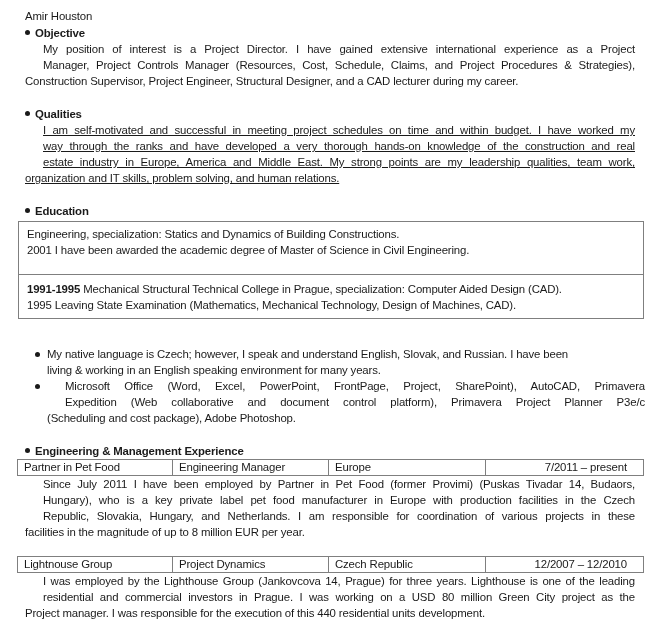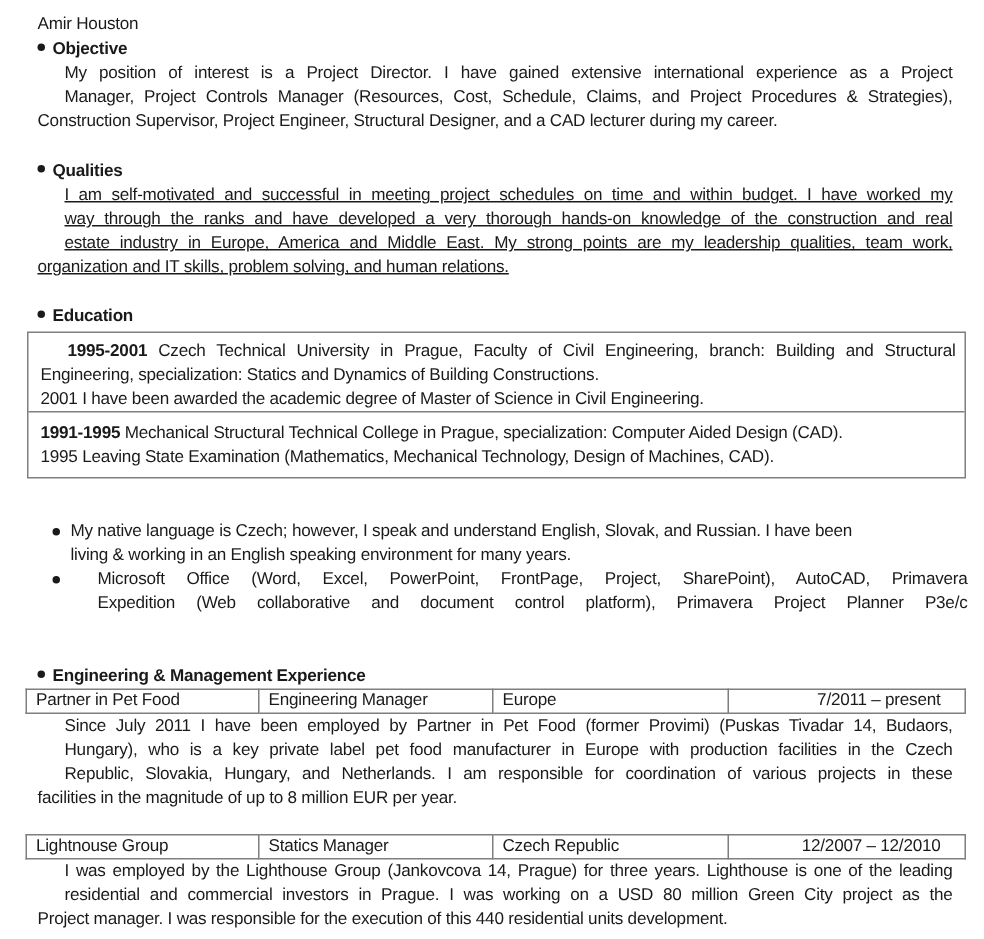--- a/index.html
+++ b/index.html
@@ -117,40 +117,40 @@
     <span class="line just">way through the ranks and have developed a very thorough hands-on knowledge of the construction and real</span>
     <span class="line just">estate industry in Europe, America and Middle East. My strong points are my leadership qualities, team work,</span>
     <span class="line">organization and IT skills, problem solving, and human relations.</span>
   </div>
 
   <div class="abs heading" style="left:25px; top:203px;">
     <span class="dot"></span><span>Education</span>
   </div>
   <div class="edu-table">
     <div class="edu-cell" style="height:43px; padding-top:4px;">
-      <span class="line just"><span class="b">1995-2001</span><span> Czech Technical University in Prague, Faculty of Civil Engineering, branch: Building and Structural</span></span>
       <span class="line">Engineering, specialization: Statics and Dynamics of Building Constructions.</span>
       <span class="line">2001 I have been awarded the academic degree of Master of Science in Civil Engineering.</span>
     </div>
     <div class="edu-cell" style="height:32px; padding-top:6px;">
       <span class="line"><span class="b">1991-1995</span><span> Mechanical Structural Technical College in Prague, specialization: Computer Aided Design (CAD).</span></span>
       <span class="line">1995 Leaving State Examination (Mathematics, Mechanical Technology, Design of Machines, CAD).</span>
     </div>
   </div>
 
   <div class="abs bullets" style="top:346px;">
     <div class="bullet-item">
       <span class="bdot"></span>
       <span class="line">My native language is Czech; however, I speak and understand English, Slovak, and Russian. I have been</span>
       <span class="line">living &amp; working in an English speaking environment for many years.</span>
     </div>
     <div class="bullet-item">
       <span class="bdot"></span>
       <span class="line just">Microsoft Office (Word, Excel, PowerPoint, FrontPage, Project, SharePoint), AutoCAD, Primavera</span>
       <span class="line just">Expedition (Web collaborative and document control platform), Primavera Project Planner P3e/c</span>
+      <span class="line">(Scheduling and cost package), Adobe Photoshop.</span>
     </div>
   </div>
 
   <div class="abs heading" style="left:25px; top:443px;">
     <span class="dot"></span><span>Engineering &amp; Management Experience</span>
   </div>
 
   <table class="exp-table" style="top:459px;">
     <colgroup>
       <col style="width:155px">
@@ -177,21 +177,21 @@
   <table class="exp-table" style="top:556px;">
     <colgroup>
       <col style="width:155px">
         <col style="width:156px">
         <col style="width:157px">
         <col style="width:158px">
     </colgroup>
     <tbody>
         <tr>
       <td>Lightnouse Group</td>
-      <td>Statics Manager</td>
+      <td>Project Dynamics</td>
       <td>Czech Republic</td>
       <td class="date">12/2007 – 12/2010</td>
     </tr>
   </tbody>
     </table>
   <div class="abs exp-desc" style="top:573px;">
     <span class="line just">I was employed by the Lighthouse Group (Jankovcova 14, Prague) for three years. Lighthouse is one of the leading</span>
     <span class="line just">residential and commercial investors in Prague. I was working on a USD 80 million Green City project as the</span>
     <span class="line">Project manager. I was responsible for the execution of this 440 residential units development.</span>
   </div>

